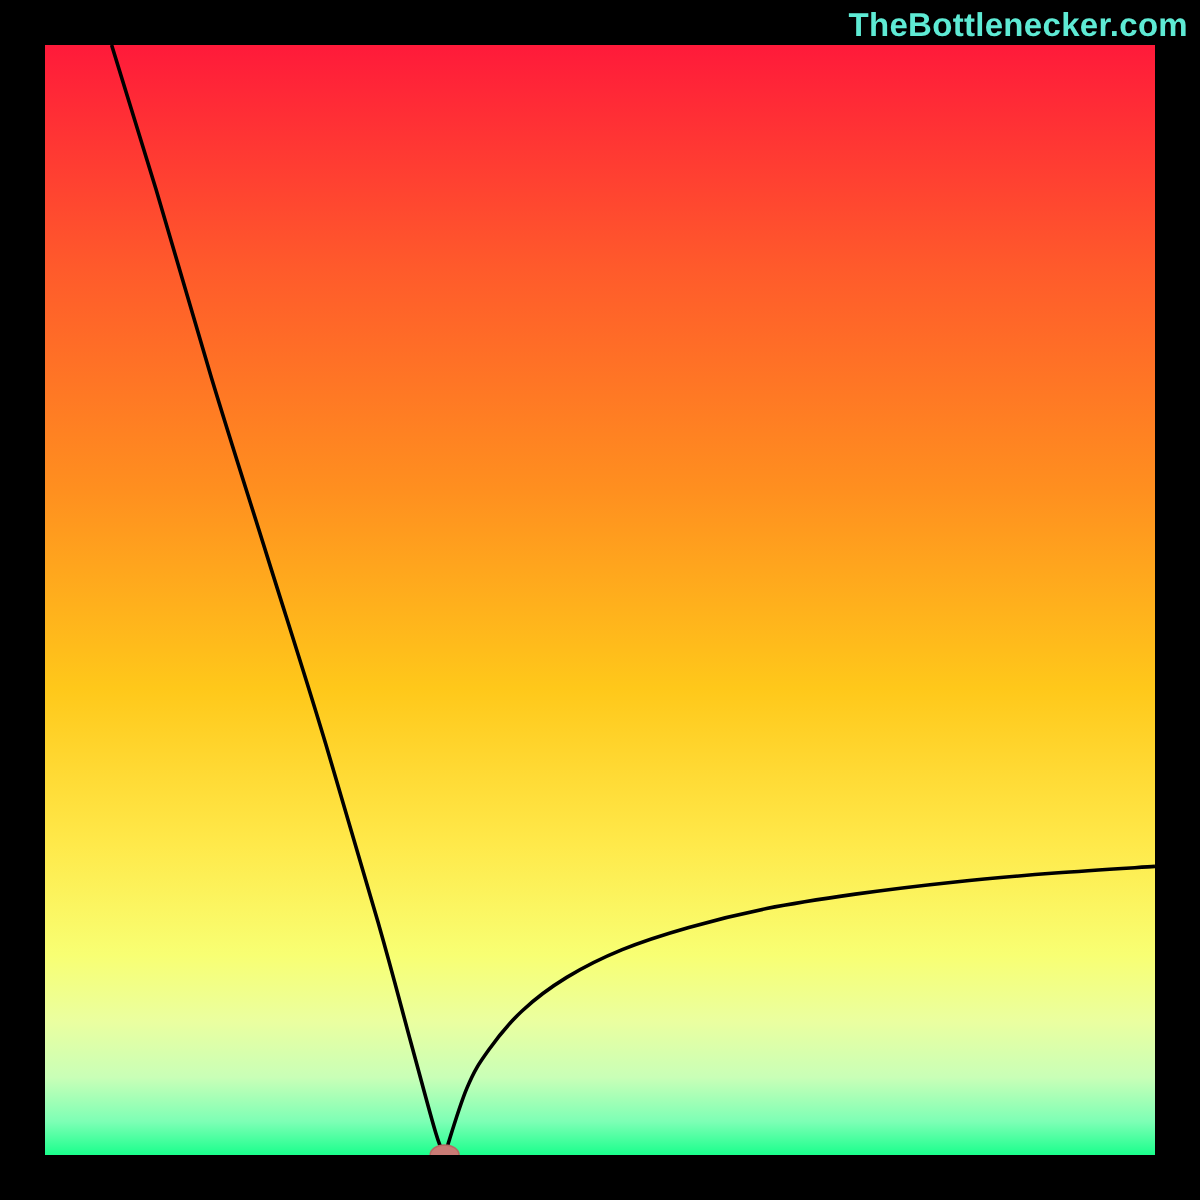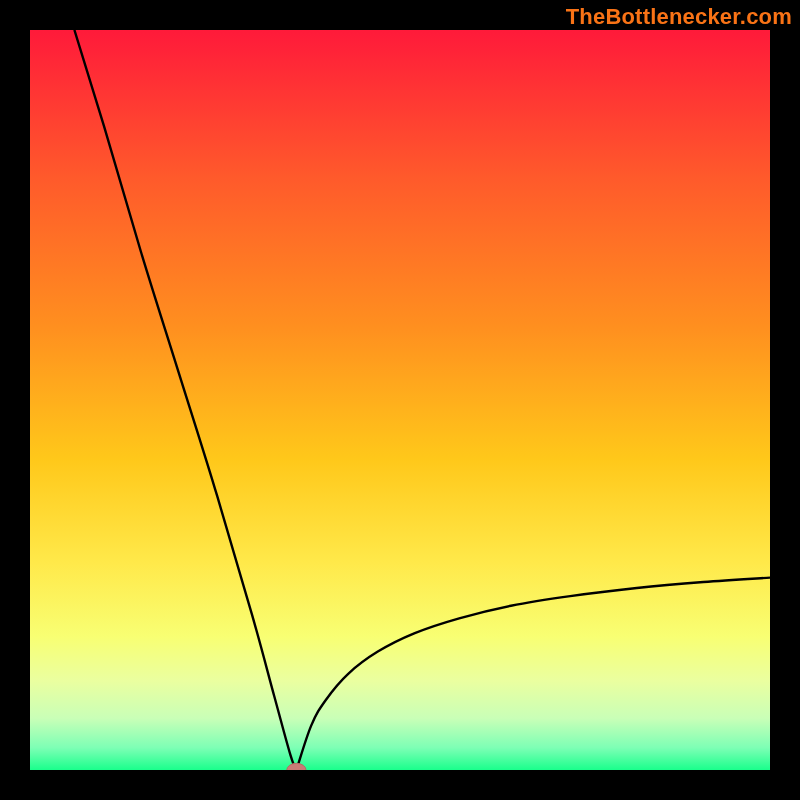--- a/index.html
+++ b/index.html
@@ -16,21 +16,21 @@
     left: 30px;
     top: 30px;
     width: 740px;
     height: 740px;
     background: #000;
   }
   #watermark {
     position: absolute;
     top: 4px;
     right: 8px;
-    color: #f97316;
+    color: #5eead4;
     font-size: 22px;
     font-weight: 600;
     letter-spacing: 0.2px;
     z-index: 10;
     user-select: none;
   }
   svg { display: block; }
 </style>
 </head>
 <body>

